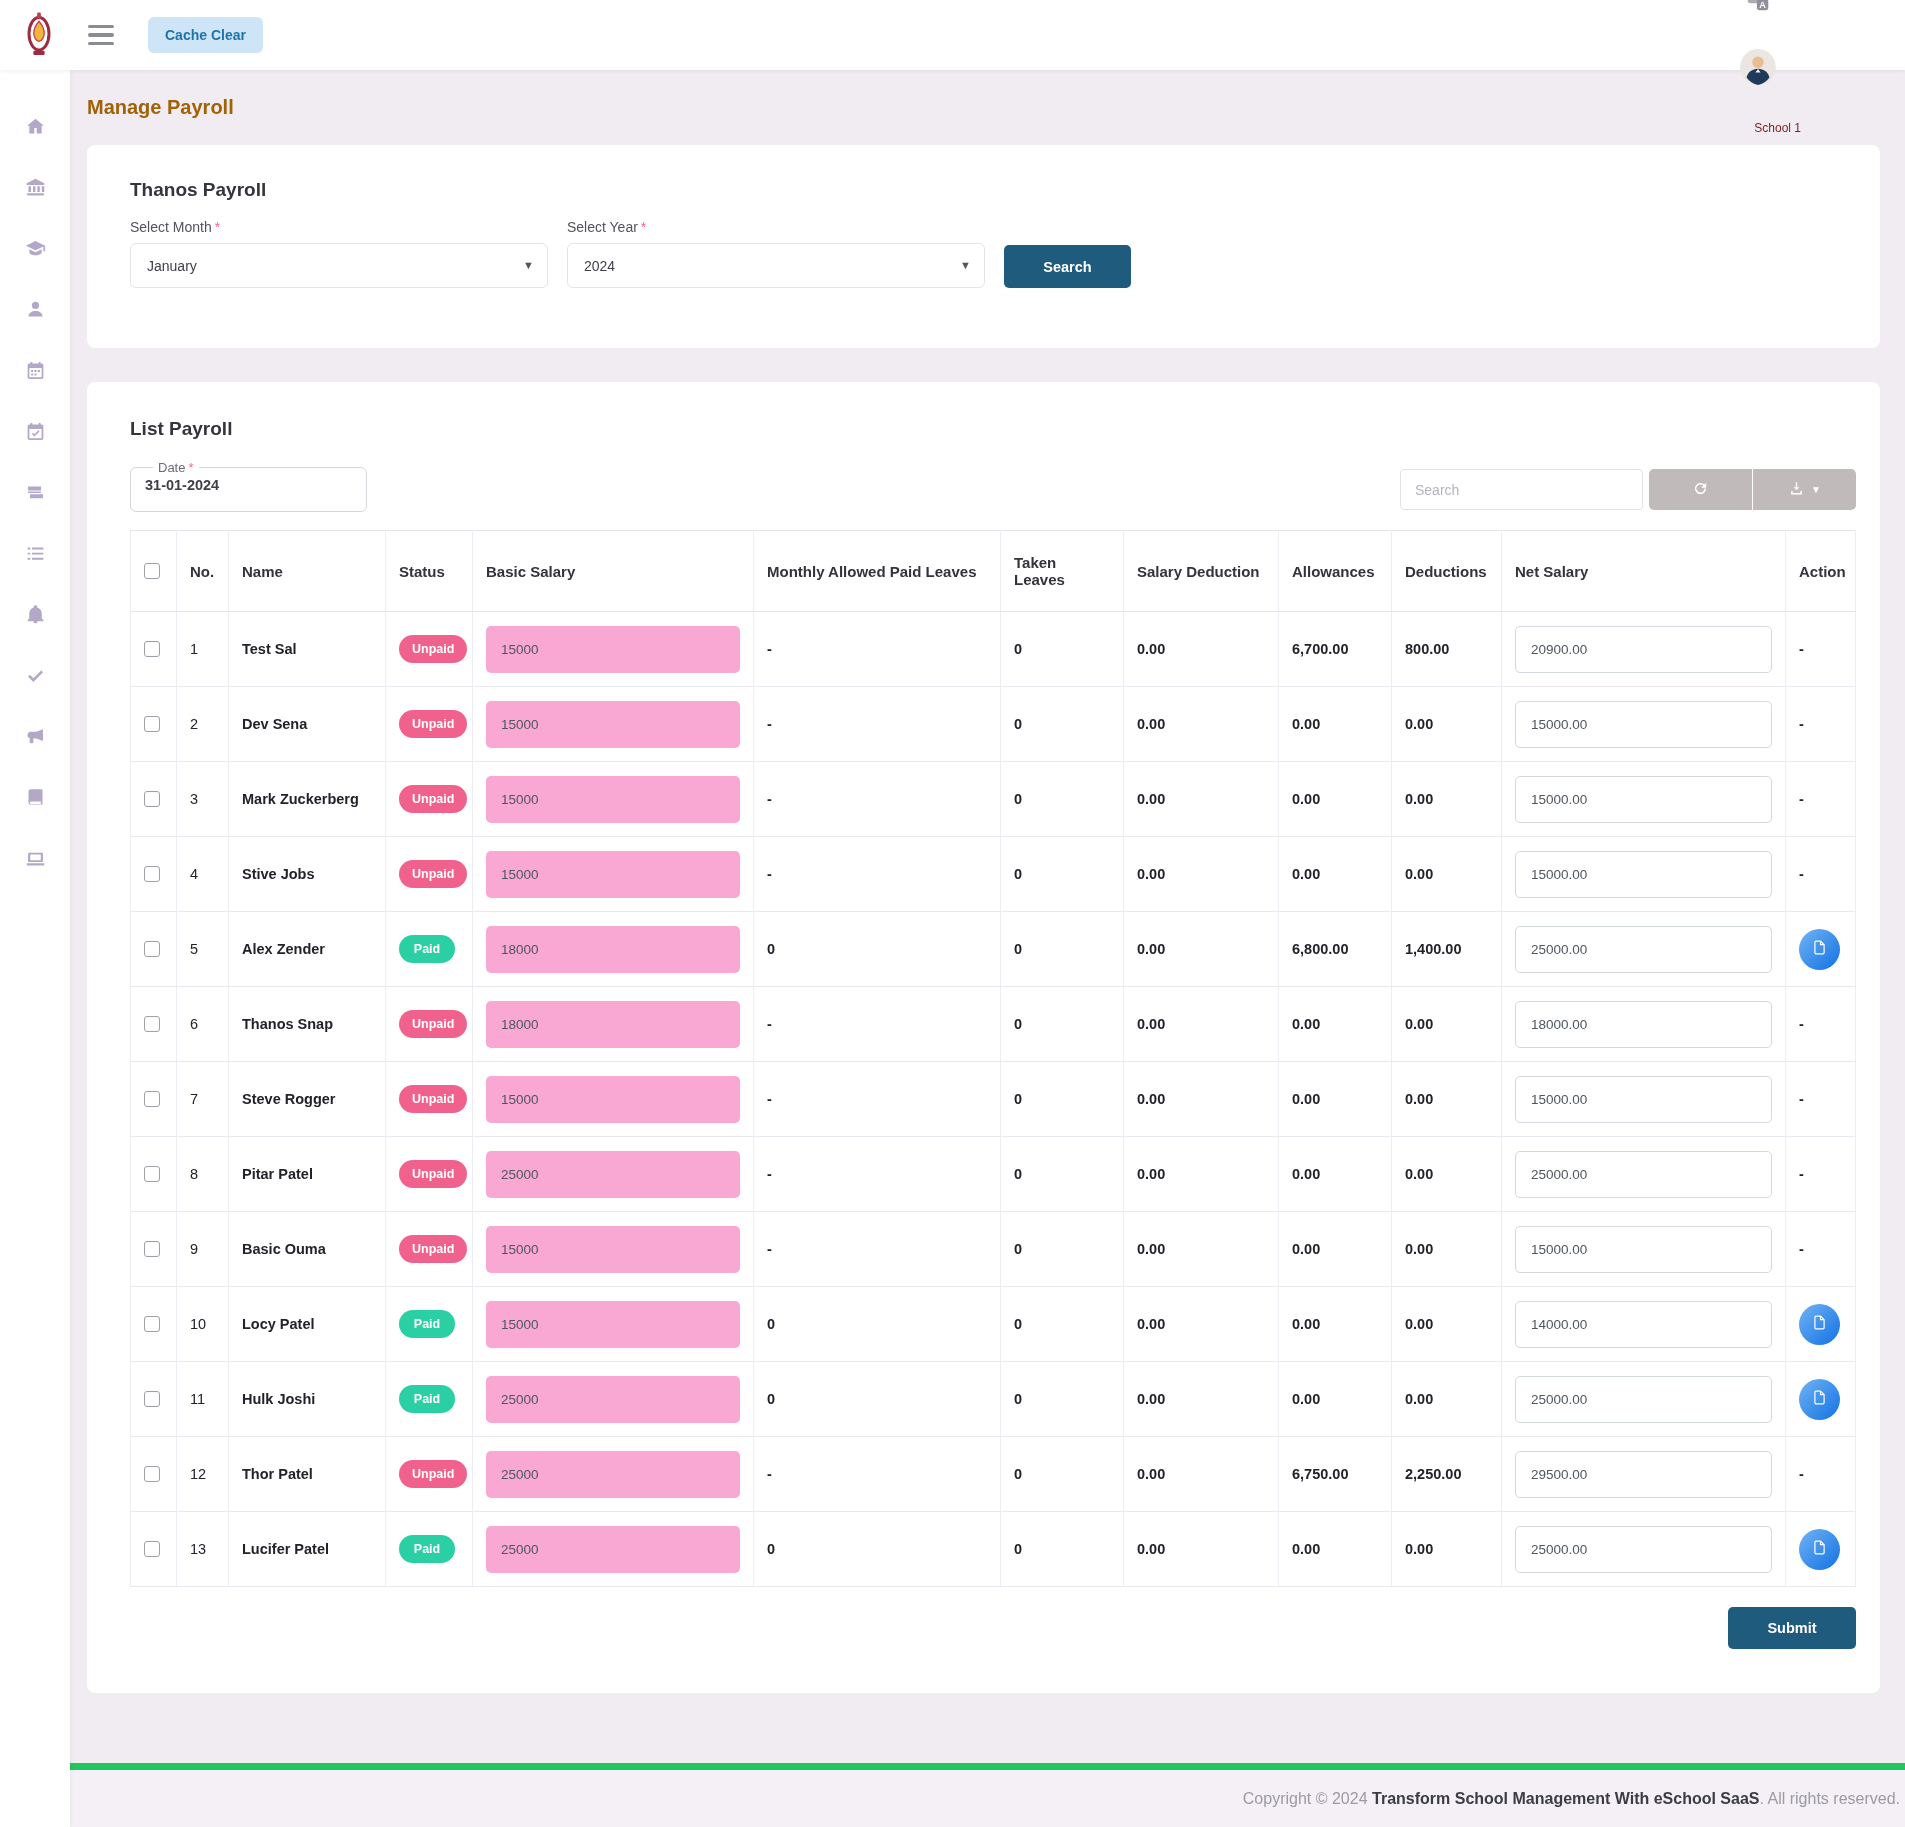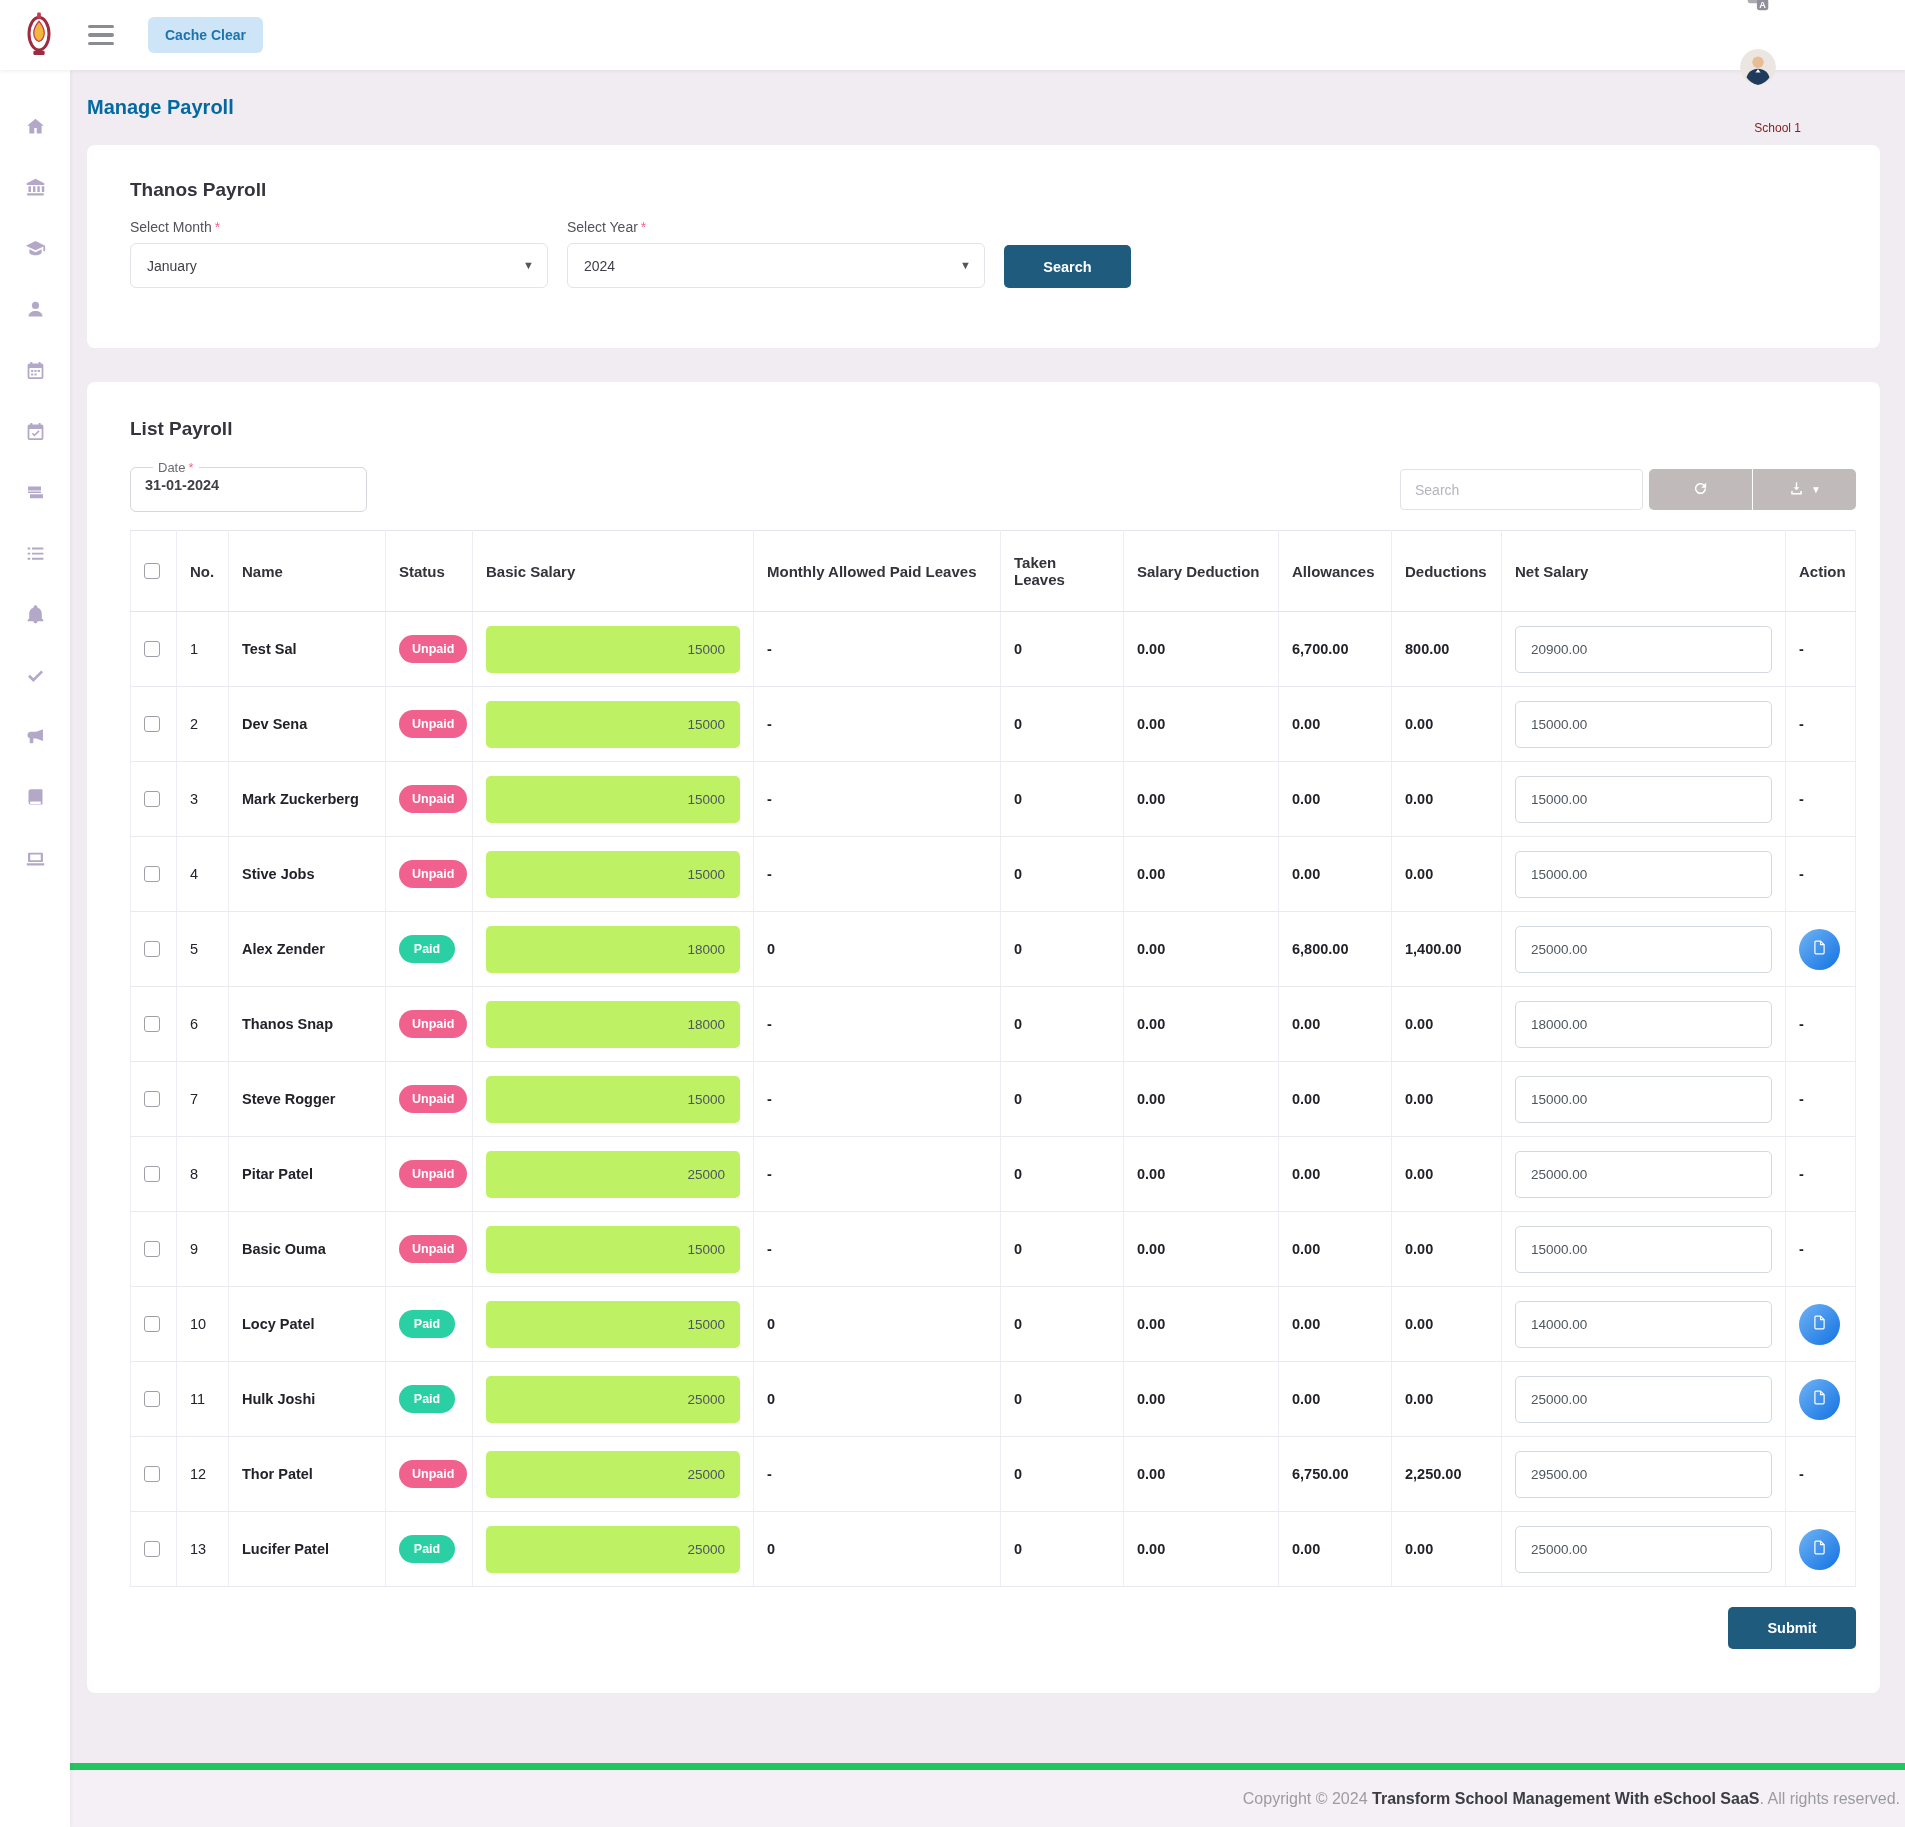--- a/index.html
+++ b/index.html
@@ -26,21 +26,21 @@
 
   
   .sidebar { position:absolute; top:70px; left:0; bottom:0; width:70px; background:#fff;
              box-shadow:1px 0 4px rgba(0,0,0,.05); z-index:10; padding-top:28px; }
   .sb-item { height:61px; display:flex; align-items:center; justify-content:center; cursor:pointer; }
   .sb-item svg { width:21px; height:21px; fill:#b3a8c7; }
 
   
   .main { position:absolute; top:70px; left:70px; right:0; bottom:0; display:flex; flex-direction:column; }
   .content { flex:1; padding:26px 25px 0 17px; }
-  .page-title { font-size:20px; font-weight:700; color:#0369a1; margin:0 0 26px 0; }
+  .page-title { font-size:20px; font-weight:700; color:#a16207; margin:0 0 26px 0; }
 
   .card { background:#fff; border-radius:8px; }
   .card-title { font-size:19px; font-weight:700; color:#34343c; }
 
   
   .create-card { padding:34px 24px 60px 43px; }
   .form-row { display:flex; align-items:flex-end; gap:19px; margin-top:18px; }
   .field { display:flex; flex-direction:column; }
   .field label { font-size:14px; color:#52525a; margin-bottom:8px; }
   .req { color:#ef6a8d; margin-left:3px; }
@@ -83,21 +83,21 @@
   td.num { font-weight:700; }
   td.c-no { font-weight:500; }
   input.cbx { appearance:none; -webkit-appearance:none; width:16px; height:16px; border:1px solid #9f9fa7;
               border-radius:3px; background:#fff; cursor:pointer; display:block; }
   .badge { display:inline-block; min-width:56px; text-align:center; padding:7px 13px; border-radius:20px;
            color:#fff; font-size:12.5px; font-weight:700; }
   .badge.unpaid { background:#f0618e; }
   .badge.paid { background:#2bcfa4; }
   .tbl-input { width:100%; height:47px; border-radius:5px; font-size:13.5px; padding:0 15px;
                color:#4e565e; font-family:inherit; }
-  .tbl-input.basic { background:#bef264; border:none;text-align:right; }
+  .tbl-input.basic { background:#f9a8d4; border:none; }
   .tbl-input.net { background:#fff; border:1px solid #d3d9de; }
   .action-btn { width:41px; height:41px; border-radius:50%; border:none; cursor:pointer;
                 background:linear-gradient(135deg,#70b3f5 0%,#1272e2 100%);
                 display:flex; align-items:center; justify-content:center; }
   .action-btn svg { width:17px; height:17px; }
   .dash { font-weight:700; }
 
   .submit-row { display:flex; justify-content:flex-end; margin-top:20px; }
   .submit-btn { width:128px; height:42px; }
 

